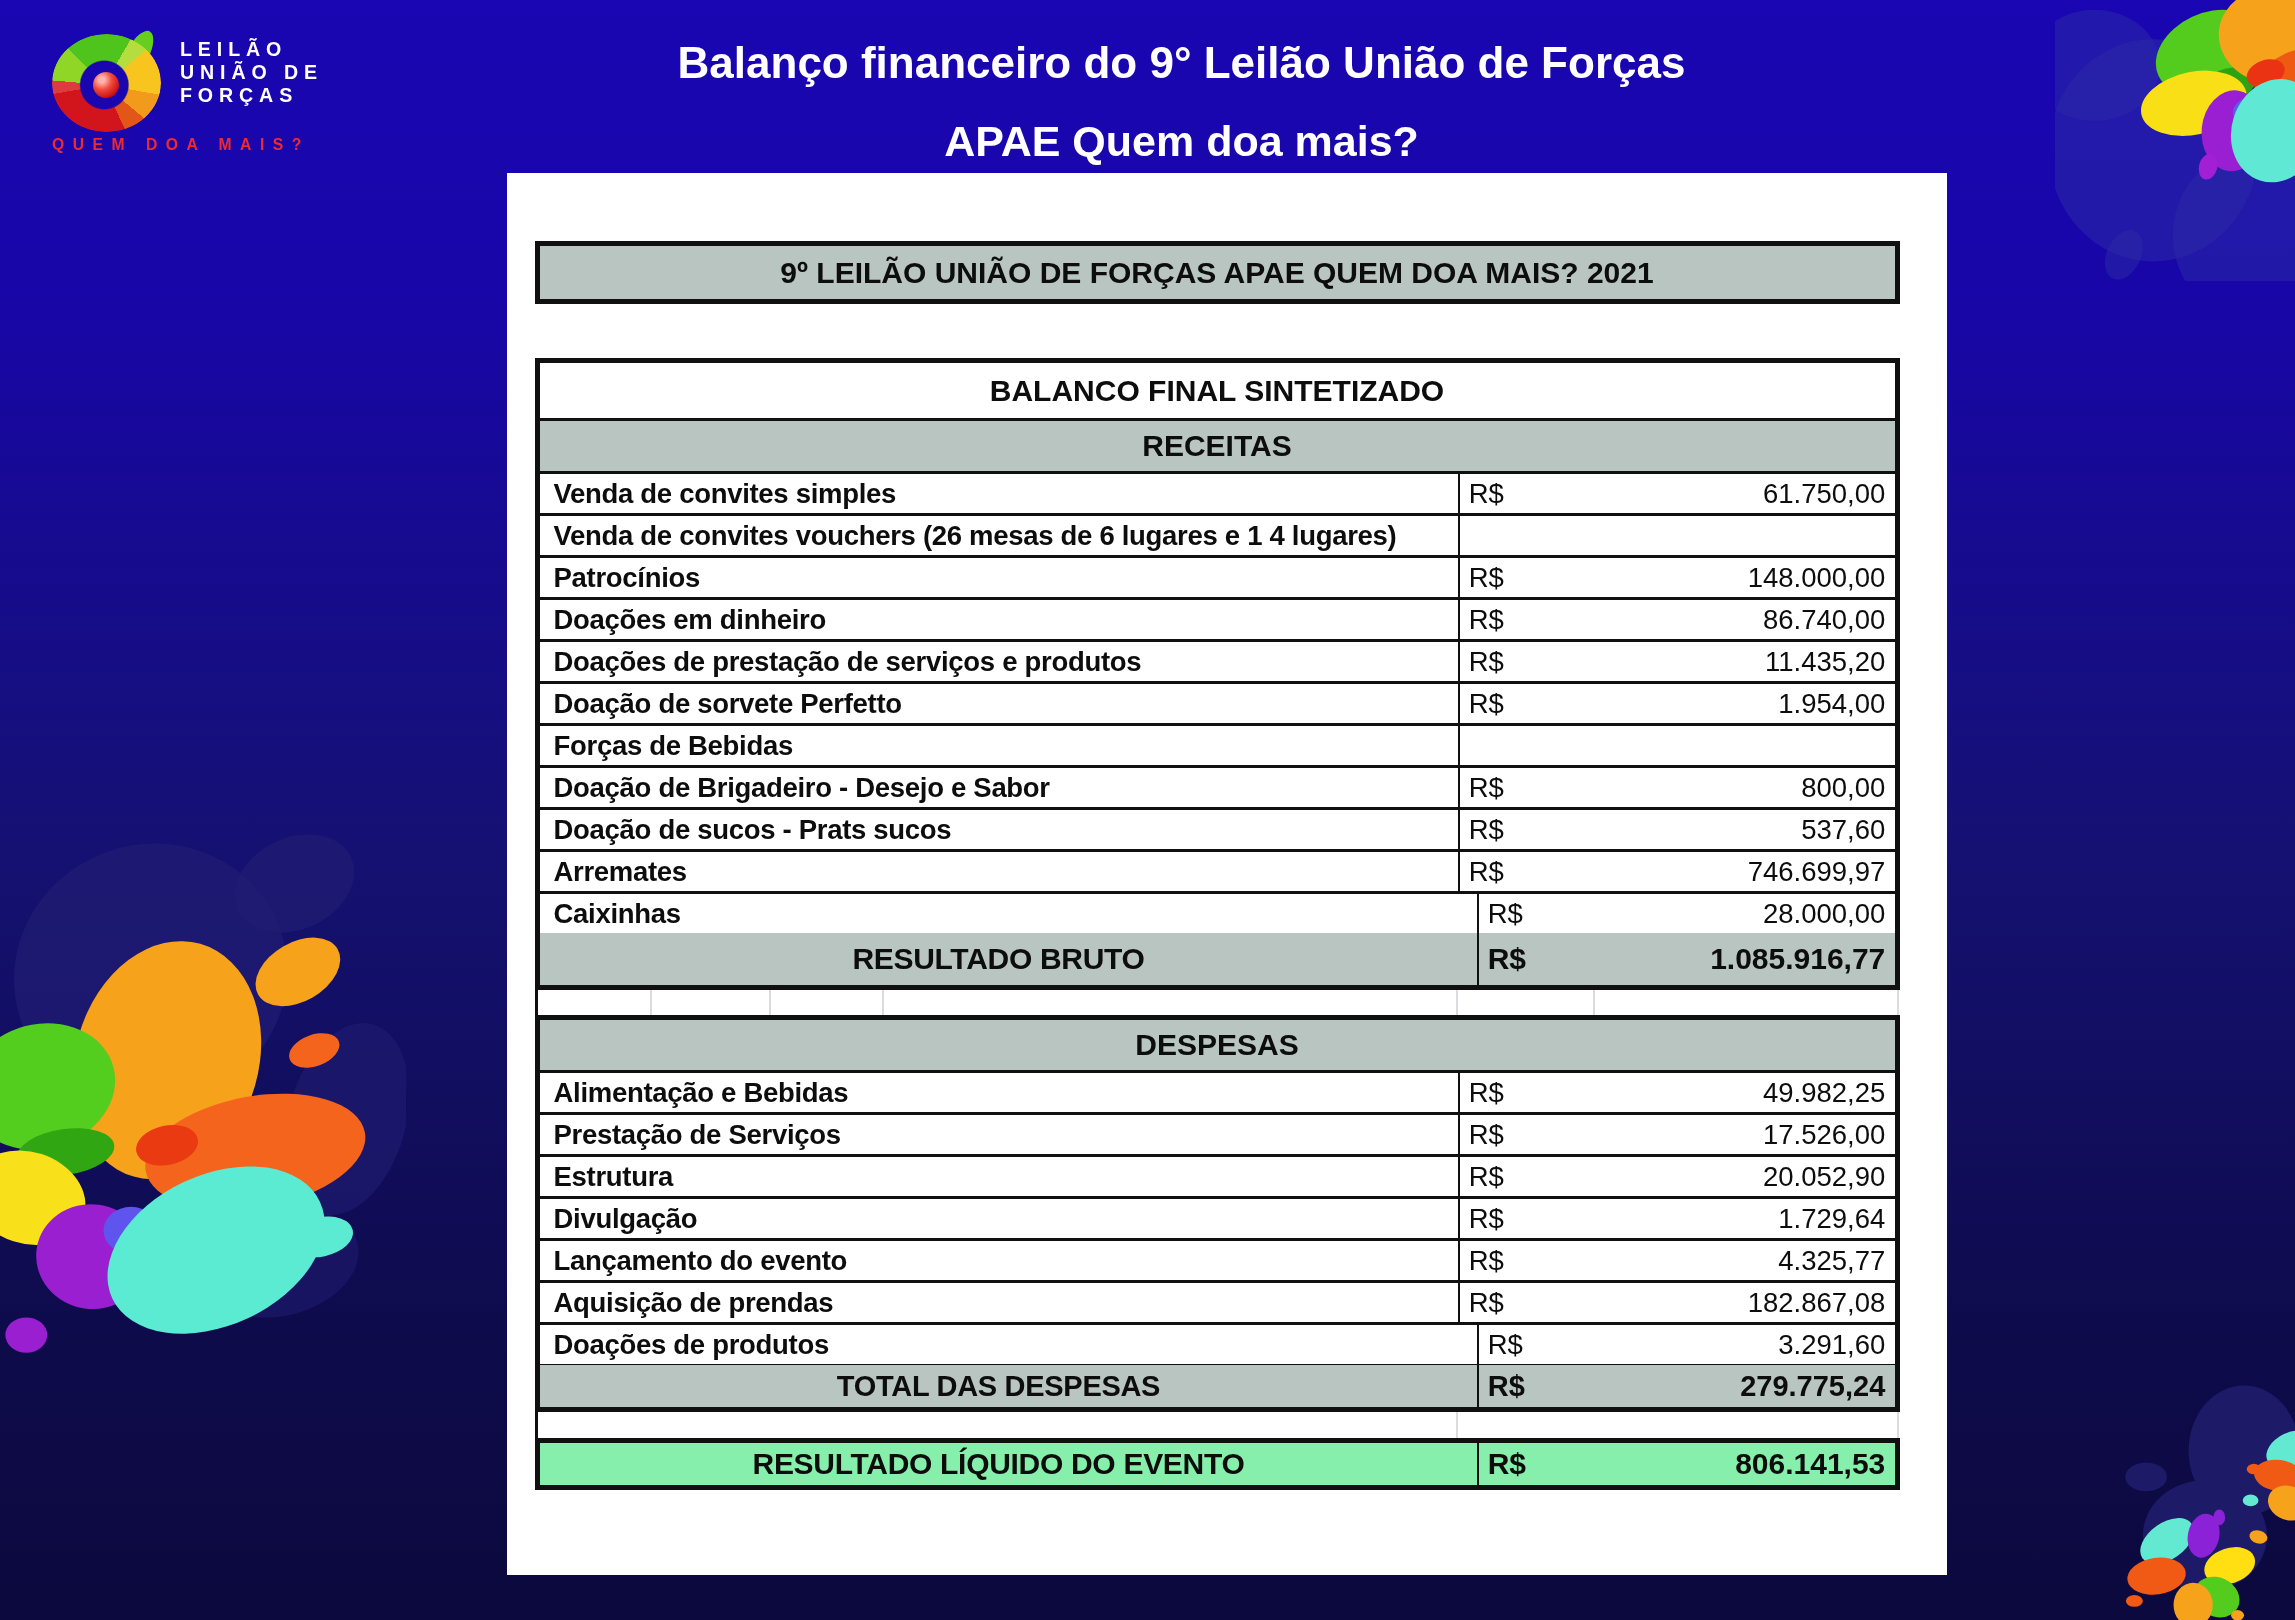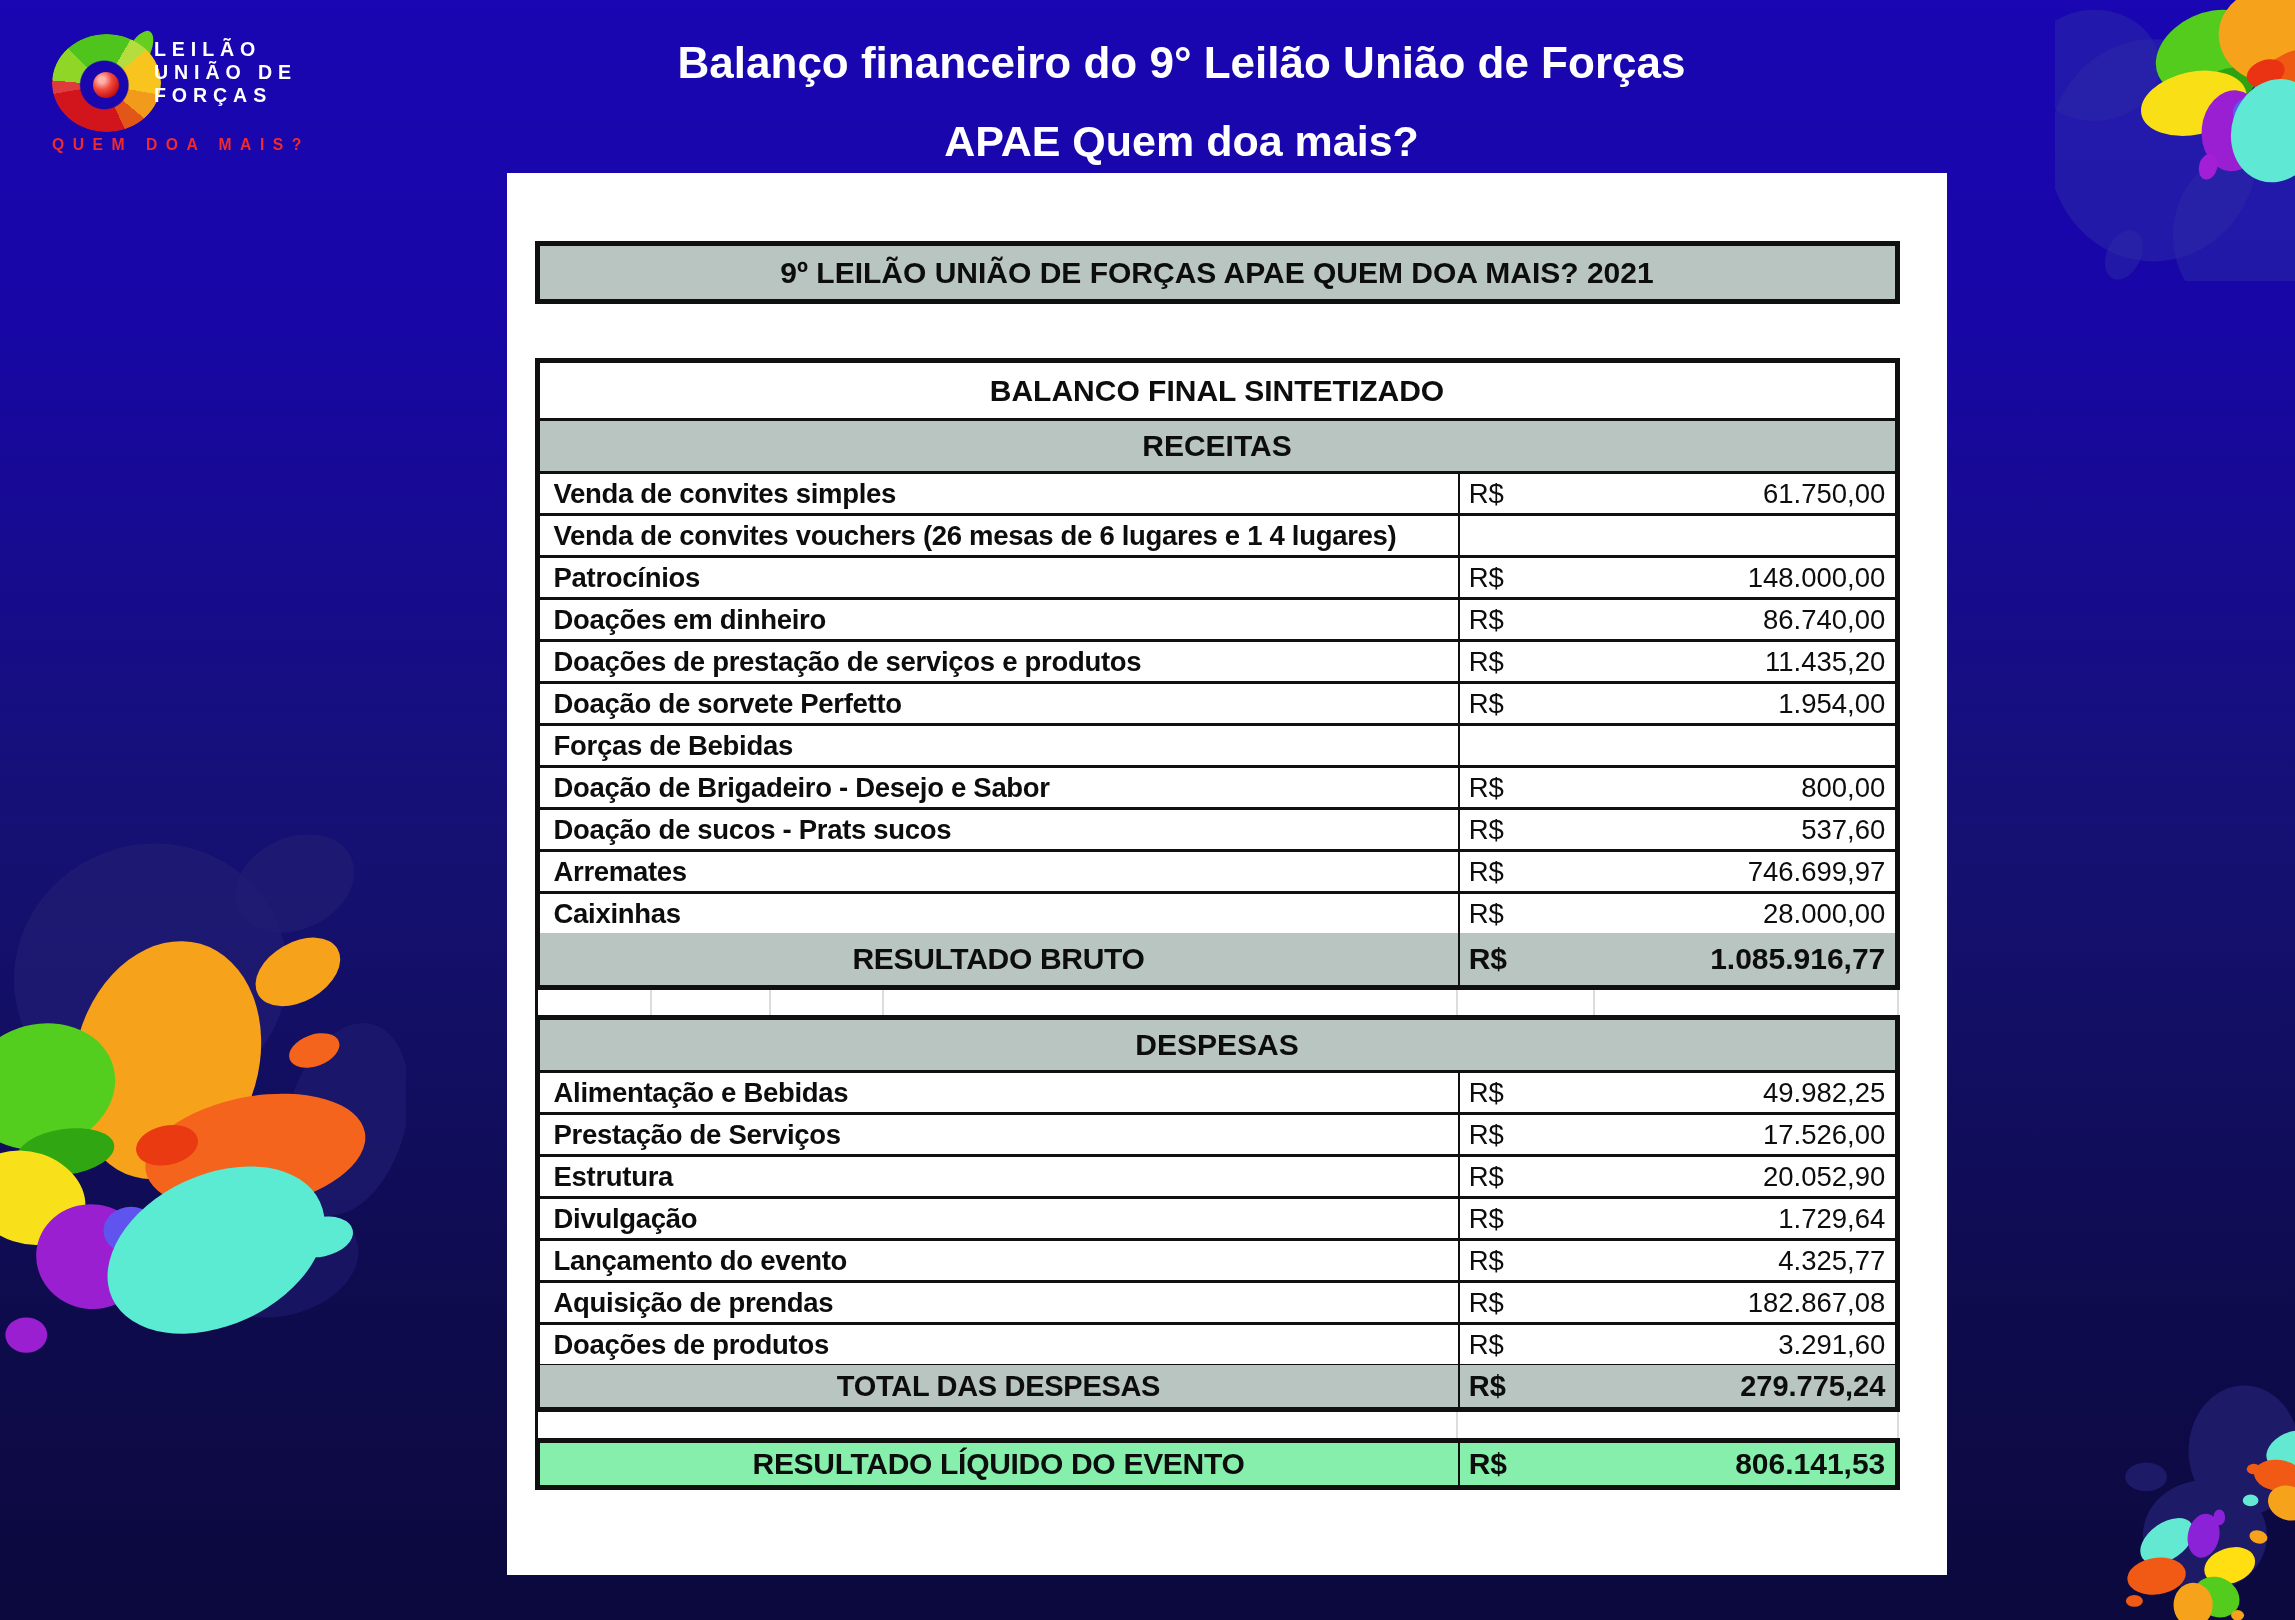--- a/index.html
+++ b/index.html
@@ -12,42 +12,42 @@
          background:conic-gradient(from -85deg at 48% 52%,
            #8fd626 0 40deg,#4ec41d 40deg 115deg,#b5dd3d 115deg 135deg,
            #f7c51d 135deg 185deg,#f29a1b 185deg 215deg,#e25717 215deg 240deg,
            #d2151c 240deg 345deg,#df3a3e 345deg 360deg);
          -webkit-mask:radial-gradient(circle at 48% 52%,transparent 0 23.6px,#000 25px);
          mask:radial-gradient(circle at 48% 52%,transparent 0 23.6px,#000 25px);}
   .swirl-tip{position:absolute;left:77px;top:2.6px;width:22px;height:42px;background:#65ce1e;
          border-radius:50% 50% 50% 50%/60% 60% 40% 40%;transform:rotate(28deg);}
   .ball{position:absolute;left:41px;top:46px;width:26px;height:26px;border-radius:50%;
         background:radial-gradient(circle at 34% 30%,#ffb3ab 0 12%,#f04a3c 40%,#c50f12 75%,#8f0a0c 100%);}
-  .logo-text{position:absolute;left:102px;top:11.8px;color:#fff;font-weight:700;
+  .logo-text{position:absolute;left:128px;top:11.8px;color:#fff;font-weight:700;
              font-size:19.6px;line-height:23px;letter-spacing:5.9px;white-space:nowrap;}
   .tagline{position:absolute;left:0;top:110px;color:#ef2a2f;font-weight:700;
            font-size:15.7px;letter-spacing:8.5px;white-space:nowrap;}
   
   .main-title{position:absolute;left:0;top:38px;width:100%;text-align:center;color:#ffffff;
               transform:translateX(34px);}
   .main-title .l1{font-size:44px;font-weight:700;}
   .main-title .l2{font-size:43px;font-weight:700;margin-top:29px;}
   
   .panel{position:absolute;left:507px;top:173px;width:1440px;height:1402px;background:#ffffff;}
   .tables{position:absolute;left:27.5px;top:68px;width:1365px;color:#0d0d0d;}
   .bordered{border:5.2px solid #101010;box-sizing:border-box;background:#fff;}
   .header-bar{height:63px;background:#b9c5c1;display:flex;align-items:center;justify-content:center;
               font-size:30px;font-weight:700;}
   .gap{height:54px;}
   .row-head1{height:55px;border-bottom:3.9px solid #101010;background:#fff;
              display:flex;align-items:center;justify-content:center;font-size:30px;font-weight:700;}
   .row-sec{height:50px;border-bottom:3.9px solid #101010;background:#b9c5c1;
            display:flex;align-items:center;justify-content:center;font-size:30px;font-weight:700;}
   .trow{display:grid;grid-template-columns:918px 1fr;height:39px;border-bottom:3.3px solid #101010;background:#fff;}
-  .trow:last-child{border-bottom:none;}
+  .trow:last-child{border-bottom:none;gap:19px;}
   .cell{display:flex;align-items:center;}
   .lbl{padding-left:14px;font-size:27.5px;font-weight:700;letter-spacing:-0.3px;white-space:nowrap;overflow:hidden;}
   .val{border-left:2.6px solid #101010;font-size:27.5px;font-weight:400;}
   .cur{margin-left:9.2px;}
   .amt{margin-left:auto;margin-right:9.2px;}
   .row-gtotal{height:52px;border-bottom:none;background:#b9c5c1;}
   .row-gtotal .lbl{justify-content:center;padding-left:0;font-size:30px;}
   .row-gtotal .val{font-weight:700;font-size:30px;}
   .row-gtotal .lbl{display:flex;width:100%;}
   .row-total{height:42px;border-top:1.3px solid #101010;border-bottom:none;background:#b9c5c1;}

